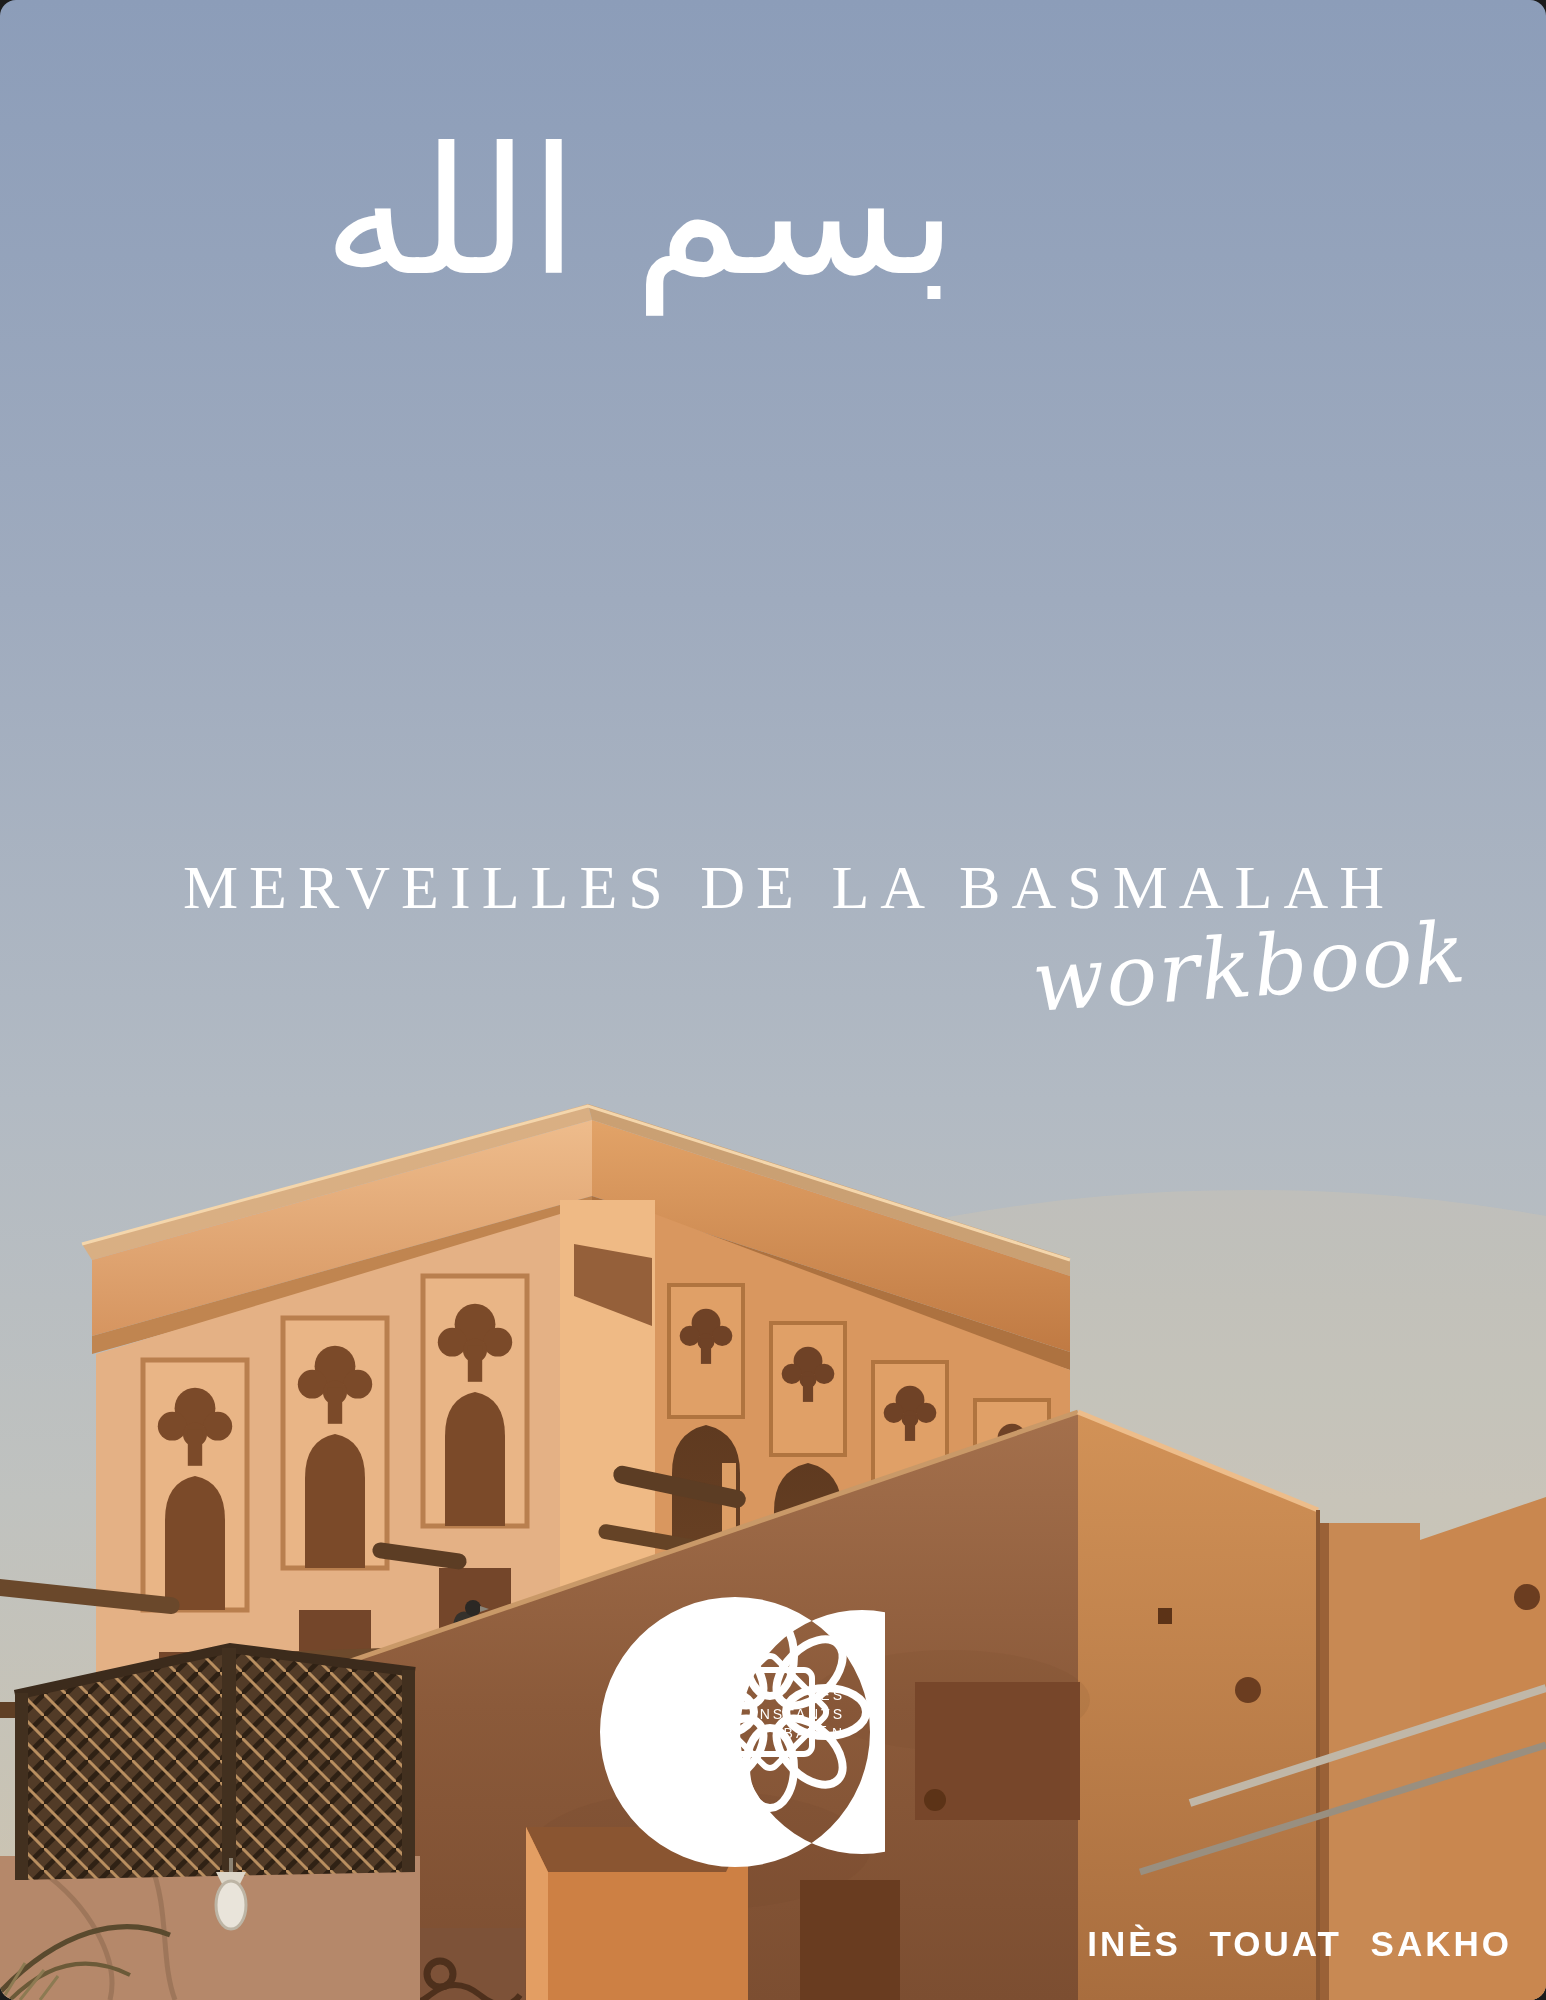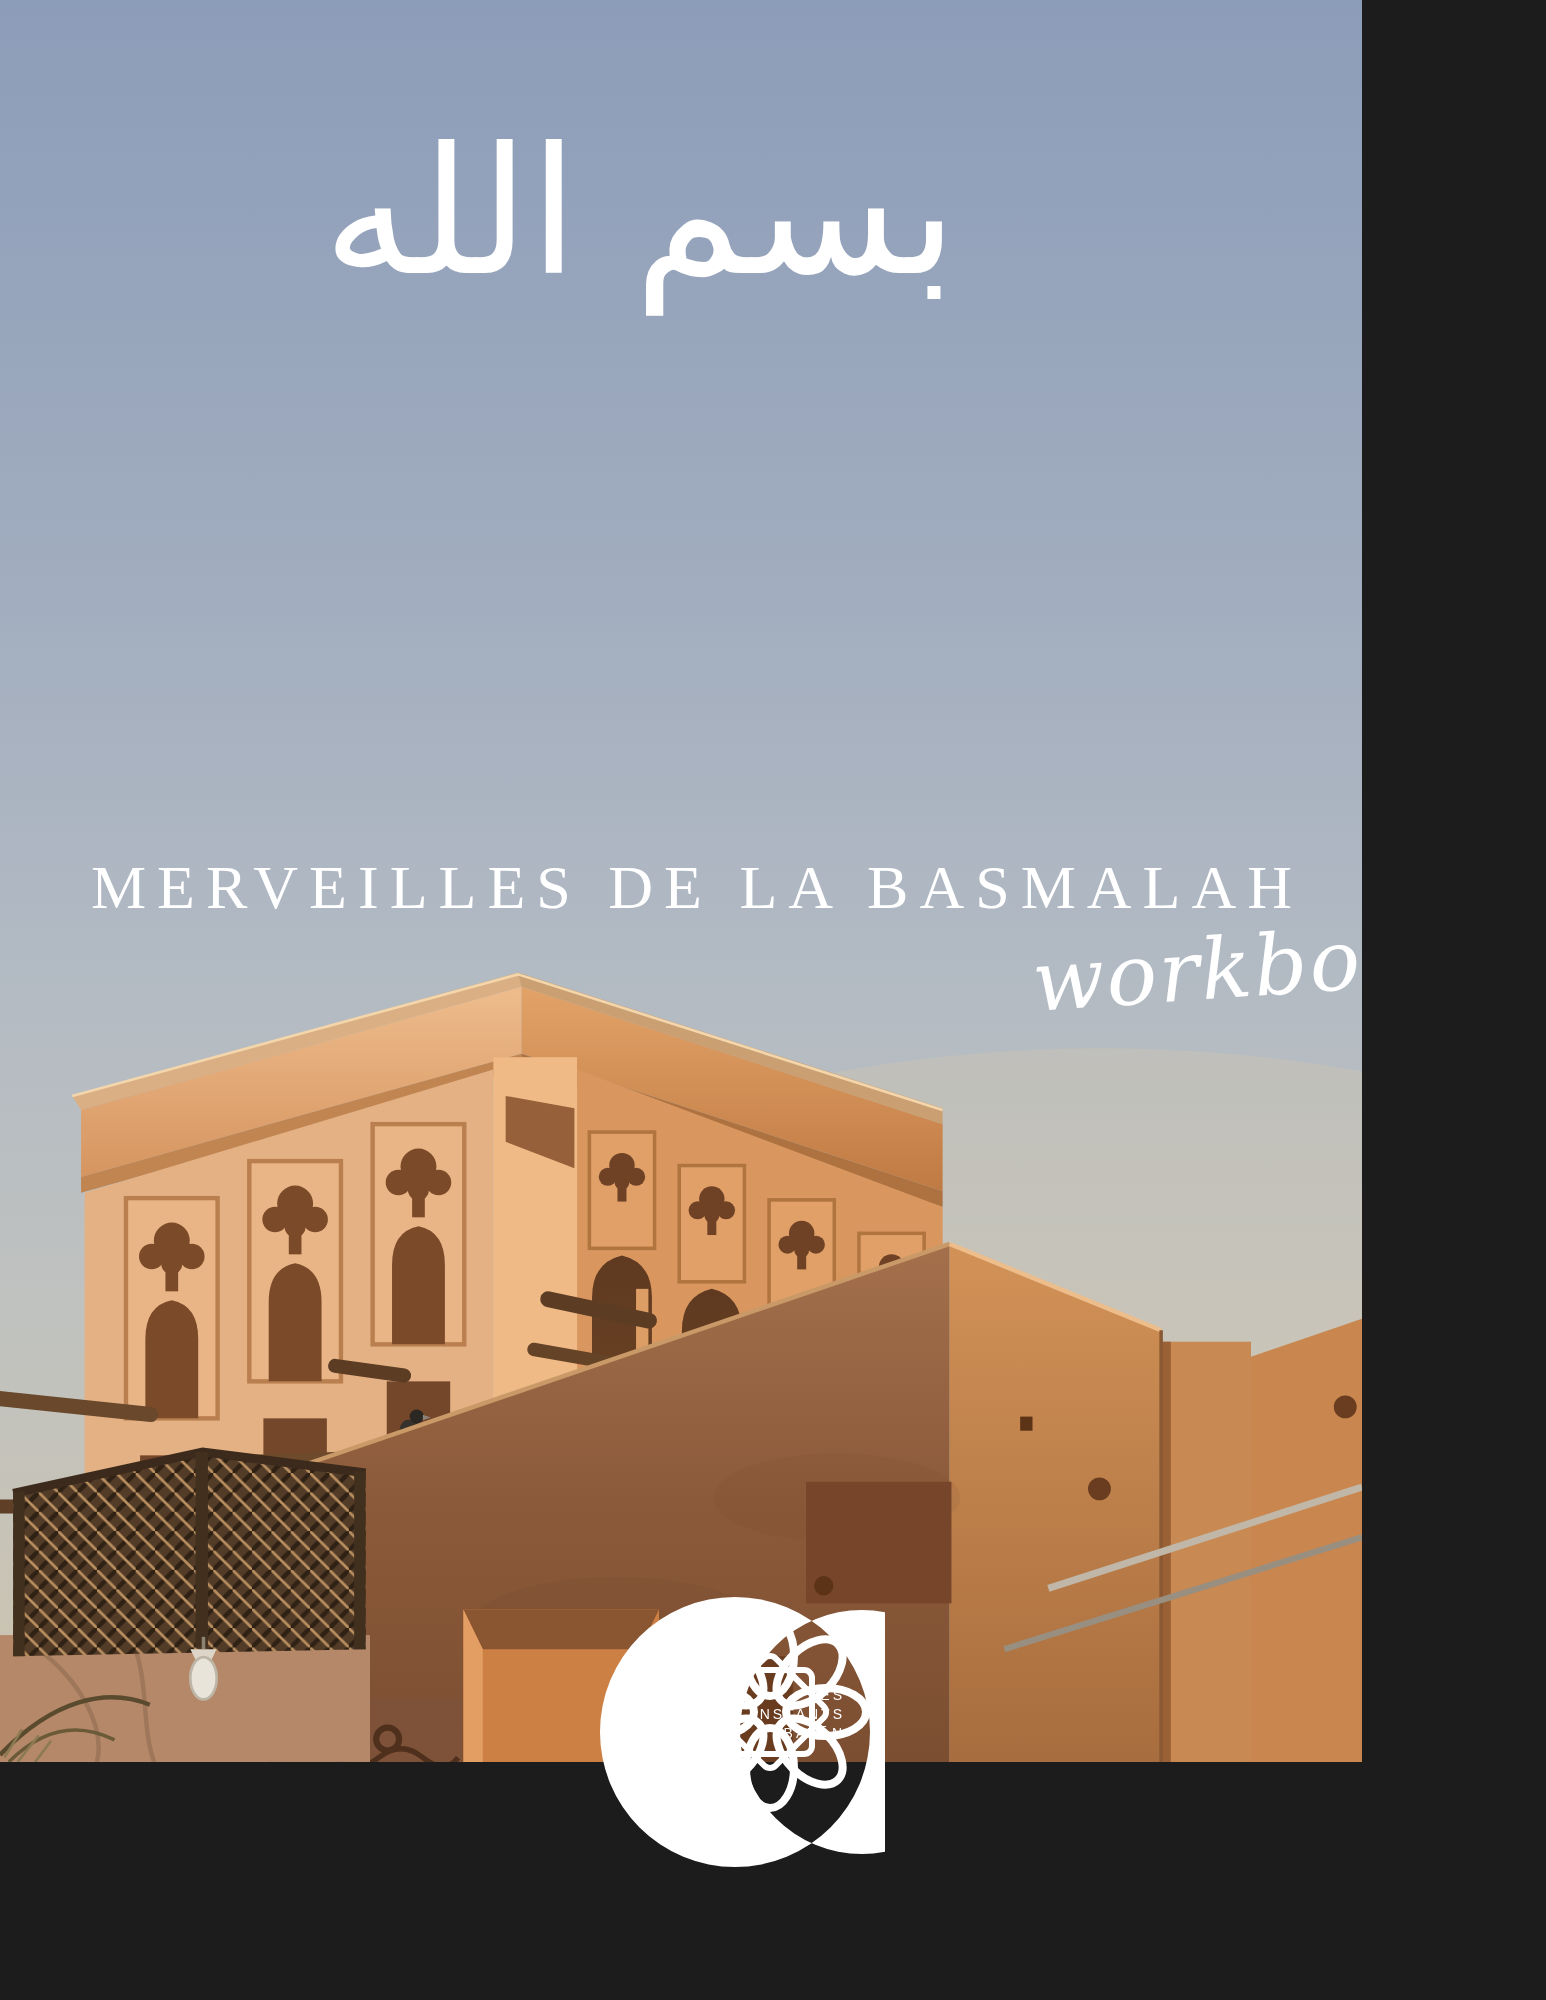--- a/index.html
+++ b/index.html
@@ -1,18 +1,19 @@
 <!DOCTYPE html>
 <html><head>
 <meta charset="utf-8">
 <style>
   html,body{margin:0;padding:0;background:#1c1c1c;}
   .page{
-    position:relative;width:1362px;height:2000px;overflow:hidden;
+    position:relative;width:1546px;height:2000px;overflow:hidden;
     font-family:"Liberation Sans",sans-serif;
+    border-radius:16px;
   }
   .page svg.scene{position:absolute;inset:0;display:block;}
   .overlay{position:absolute;color:#fff;}
 
   .calligraphy{
     left:230px;top:118px;width:820px;text-align:center;direction:rtl;
     font-family:"DejaVu Sans",sans-serif;line-height:1.08;
   }
   .calligraphy .l1{font-size:176px;display:block;}
   .calligraphy .l2{font-size:120px;display:block;margin-top:14px;line-height:1.25;}
@@ -260,13 +261,14 @@
         </g>
       </g>
     </svg>
   </div>
   <div class="overlay logo-text">
     <div>LES</div>
     <div>INSTANTS</div>
     <div>BAYĀN</div>
   </div>
 
+  <div class="overlay author">INÈS TOUAT SAKHO</div>
 </div>
 
 </body></html>

